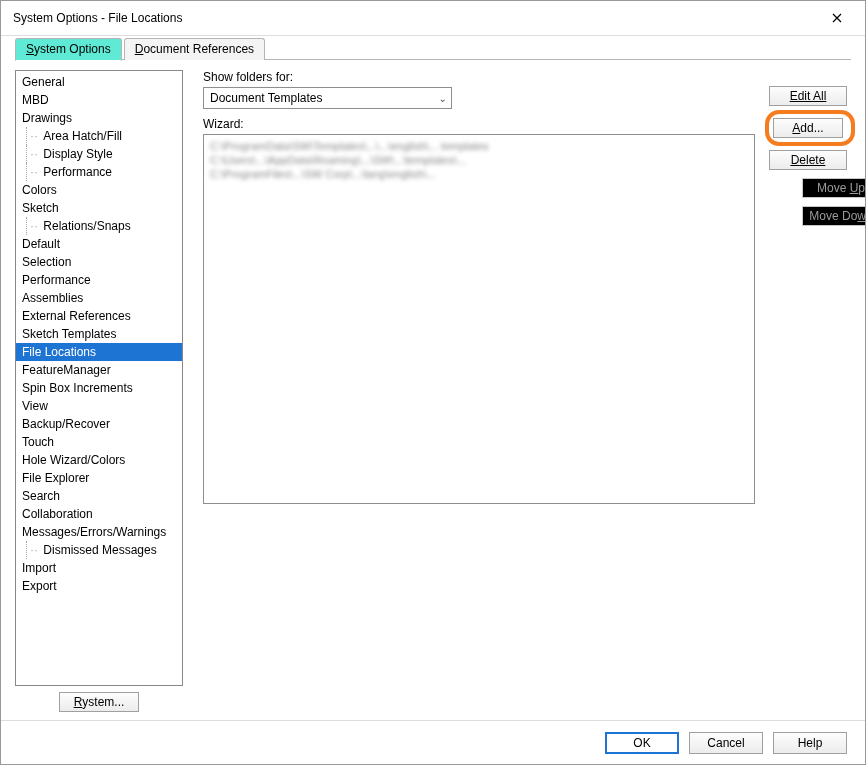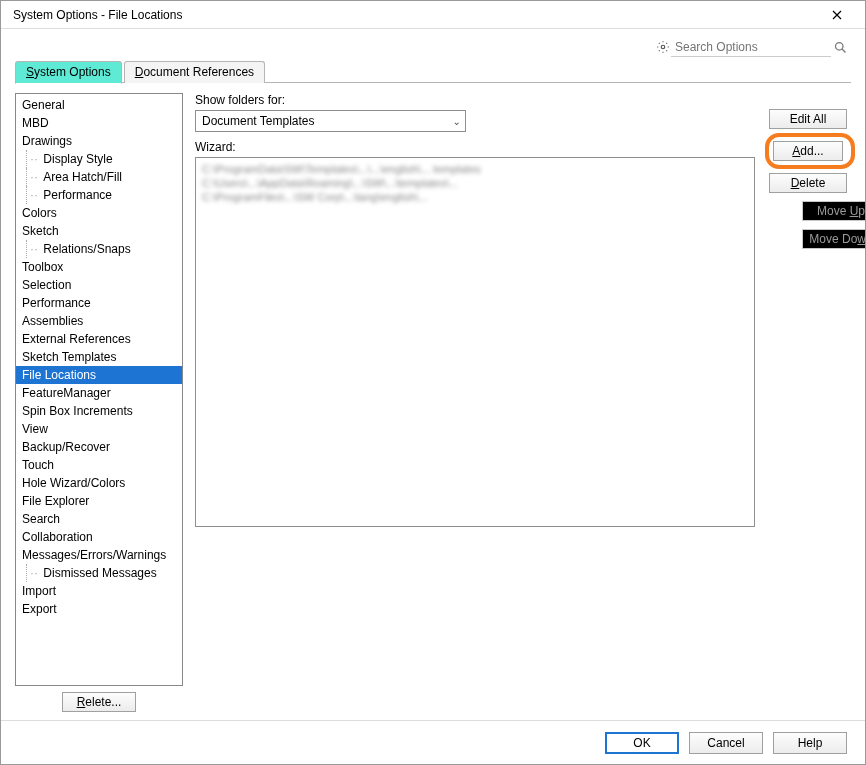--- a/index.html
+++ b/index.html
@@ -16,21 +16,21 @@
   .window {
     width: 866px;
     height: 765px;
     border: 1px solid #999;
     display: flex;
     flex-direction: column;
     background: #fff;
   }
   
   .titlebar {
-    height: 28px;
+    height: 35px;
     display: flex;
     align-items: center;
     justify-content: space-between;
     padding: 0 8px 0 8px;
     border-bottom: 1px solid #ddd;
   }
   .titlebar-title {
     font-size: 12px;
     padding-left: 4px;
   }
@@ -111,21 +111,21 @@
     border-bottom: 1px solid #fff;
     margin-bottom: -1px;
   }
   .tab .hotkey { text-decoration: underline; }
 
   
   .body {
     flex: 1;
     display: flex;
     padding: 10px 14px 8px 14px;
-    gap: 12px;
+    gap: 20px;
     overflow: hidden;
   }
 
   
   .nav-col {
     width: 168px;
     display:flex;
     flex-direction:column;
   }
   .nav {
@@ -189,21 +189,21 @@
   }
   .panel-main {
     flex:1;
     display:flex;
     flex-direction:column;
   }
   .label {
     margin-bottom: 3px;
   }
   .combo {
-    width: 271px;
+    width: 249px;
     height: 22px;
     border:1px solid #8e8e8e;
     display:flex;
     align-items:center;
     justify-content:space-between;
     padding: 0 4px 0 6px;
     background:#fff;
     cursor:pointer;
     margin-bottom: 8px;
   }
@@ -225,20 +225,21 @@
     white-space:nowrap;
     filter: blur(2px);
     user-select:none;
   }
   .panel-side {
     width: 82px;
     display:flex;
     flex-direction:column;
     gap: 8px;
     padding-top: 16px;
+    text-decoration: underline;
   }
   .panel-side .btn {
     width: 78px;
     min-width:0;
     padding:2px 0;
   }
   .highlight-ring {
     border: 4px solid #f57c1f;
     border-radius: 14px;
     padding: 4px;
@@ -271,61 +272,44 @@
 
   <div class="titlebar">
     <span class="titlebar-title">System Options - File Locations</span>
     <div class="close-btn">
       <svg width="10" height="10" viewBox="0 0 10 10">
           <path d="M1 1 L9 9 M9 1 L1 9" stroke="currentColor" stroke-width="1.2"></path>
         </svg>
     </div>
   </div>
 
-  <div class="toprow">
-    <div class="search-wrap">
-      <span class="gear-icon">
-        <svg width="14" height="14" viewBox="0 0 24 24" fill="none" stroke="currentColor" stroke-width="2">
-          <circle cx="12" cy="12" r="3"></circle>
-          <path d="M12 2v2M12 20v2M4.9 4.9l1.4 1.4M17.7 17.7l1.4 1.4M2 12h2M20 12h2M4.9 19.1l1.4-1.4M17.7 6.3l1.4-1.4"></path>
-        </svg>
-      </span>
-      <input class="search-input" placeholder="Search Options" style="">
-      <span class="mag-icon">
-        <svg width="15" height="15" viewBox="0 0 24 24" fill="none" stroke="currentColor" stroke-width="2">
-          <circle cx="10" cy="10" r="6"></circle>
-            <path d="M20 20l-5.5-5.5"></path>
-        </svg>
-      </span>
-    </div>
-  </div>
 
   <div class="tabs">
     <div class="tab active">
       <span class="hotkey">S</span><span>ystem Options</span>
     </div>
     <div class="tab">
       <span class="hotkey">D</span><span>ocument References</span>
     </div>
   </div>
 
   <div class="body">
 
     <div class="nav-col">
       <div class="nav" id="nav">
           <div class="nav-item"><span>General</span></div>
           <div class="nav-item"><span>MBD</span></div>
           <div class="nav-item"><span>Drawings</span></div>
+          <div class="nav-item child"><span class="dash">·· </span><span>Area Hatch/Fill</span></div>
           <div class="nav-item child"><span class="dash">·· </span><span>Display Style</span></div>
-          <div class="nav-item child"><span class="dash">·· </span><span>Area Hatch/Fill</span></div>
           <div class="nav-item child"><span class="dash">·· </span><span>Performance</span></div>
           <div class="nav-item"><span>Colors</span></div>
           <div class="nav-item"><span>Sketch</span></div>
           <div class="nav-item child"><span class="dash">·· </span><span>Relations/Snaps</span></div>
-          <div class="nav-item"><span>Toolbox</span></div>
+          <div class="nav-item"><span>Default</span></div>
           <div class="nav-item"><span>Selection</span></div>
           <div class="nav-item"><span>Performance</span></div>
           <div class="nav-item"><span>Assemblies</span></div>
           <div class="nav-item"><span>External References</span></div>
           <div class="nav-item"><span>Sketch Templates</span></div>
           <div class="nav-item selected"><span>File Locations</span></div>
           <div class="nav-item"><span>FeatureManager</span></div>
           <div class="nav-item"><span>Spin Box Increments</span></div>
           <div class="nav-item"><span>View</span></div>
           <div class="nav-item"><span>Backup/Recover</span></div>
@@ -334,21 +318,21 @@
           <div class="nav-item"><span>File Explorer</span></div>
           <div class="nav-item"><span>Search</span></div>
           <div class="nav-item"><span>Collaboration</span></div>
           <div class="nav-item"><span>Messages/Errors/Warnings</span></div>
           <div class="nav-item child"><span class="dash">·· </span><span>Dismissed Messages</span></div>
           <div class="nav-item"><span>Import</span></div>
           <div class="nav-item"><span>Export</span></div>
         </div>
       <div class="reset-row">
         <button class="btn">
-          <span class="hotkey">R</span><span>elete...</span>
+          <span class="hotkey">R</span><span>ystem...</span>
         </button>
       </div>
     </div>
 
     <div class="panel">
       <div class="panel-main">
         <div class="label">Show folders for:</div>
         <div class="combo">
           <span>Document Templates</span>
           <span class="caret">⌄</span>

